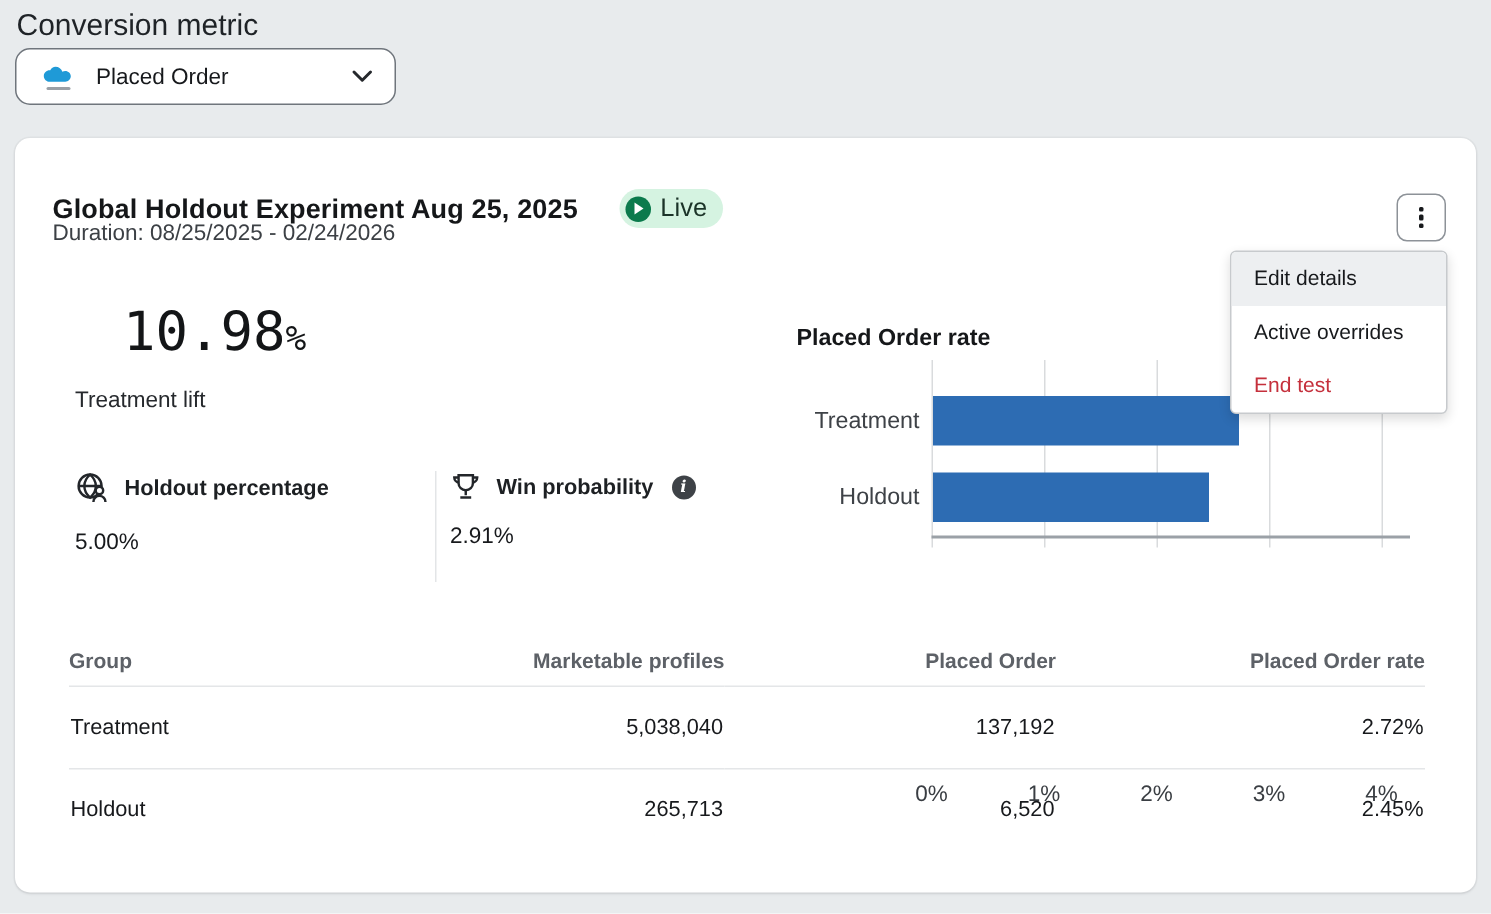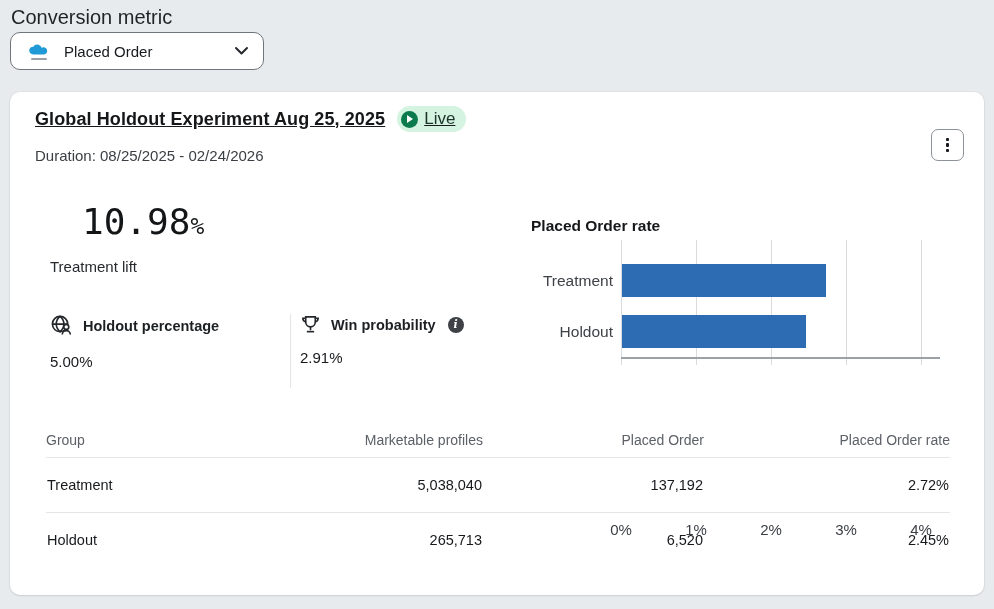--- a/index.html
+++ b/index.html
@@ -19,21 +19,21 @@
   }
   .metric-select .sel-text{margin-left:13px;font-size:15px;color:#17191c;}
   .metric-select .chev{margin-left:auto;display:flex;}
   .metric-icon{display:flex;flex-direction:column;align-items:center;gap:1px;}
   .metric-icon .tinytext{width:16px;height:2px;background:#9aa0a6;border-radius:1px;}
   
   .card{
     position:absolute;left:10px;top:92px;width:974px;height:503px;
     background:#fff;border-radius:10px;box-shadow:0 1px 2px rgba(20,22,26,.10), 0 0 0 1px rgba(20,22,26,.03);
   }
-  .header-row{position:absolute;left:25px;top:14px;display:flex;align-items:center;gap:12px;text-decoration:underline;}
+  .header-row{position:absolute;left:25px;top:34px;display:flex;align-items:center;gap:28px;}
   .exp-title{font-size:18px;font-weight:bold;color:#151719;letter-spacing:.1px;}
   .live-badge{
     display:flex;align-items:center;gap:6px;background:#d5f3e1;color:#1b3328;
     border-radius:999px;padding:3px 11px 3px 4px;font-size:17px;
   }
   .live-dot{width:17px;height:17px;border-radius:50%;background:#0b7a4c;display:flex;align-items:center;justify-content:center;}
   .live-dot .tri{width:0;height:0;border-style:solid;border-width:4px 0 4px 6px;border-color:transparent transparent transparent #fff;margin-left:1px;}
   .duration{position:absolute;left:25px;top:55px;font-size:15px;color:#3c4045;}
   
   .kebab-btn{
@@ -74,21 +74,21 @@
   .axis-line{position:absolute;top:117px;left:0;width:319px;height:2px;background:#9ba1a7;}
   .bar{position:absolute;left:1px;height:33px;background:#2d6cb3;z-index:2;}
   .bar.b0{top:24px;}
   .bar.b1{top:75px;}
   .cat-label{position:absolute;width:123px;left:480px;text-align:right;font-size:15.5px;color:#3e4247;height:33px;line-height:33px;}
   .cat-label.c0{top:172px;}
   .cat-label.c1{top:223px;}
   .tick-label{position:absolute;top:281px;transform:translateX(-50%);font-size:15px;color:#3a3e43;}
   
   .tbl{position:absolute;left:36px;top:340px;width:904px;border-collapse:collapse;table-layout:fixed;}
-  .tbl th{font-size:14px;font-weight:normal;color:#5d6167;padding:0 0 9px 0;border-bottom:1px solid #e4e6e8;}
+  .tbl th{font-size:14px;font-weight:bold;color:#5d6167;padding:0 0 9px 0;border-bottom:1px solid #e4e6e8;}
   .tbl td{font-size:14.5px;color:#17191c;height:52px;border-bottom:1px solid #e4e6e8;}
   .tbl tr:last-child td{border-bottom:none;}
   .tbl th:first-child,.tbl td:first-child{text-align:left;}
   .tbl th,.tbl td{text-align:right;}
   .col1{width:180px;} .col2{width:257px;} .col3{width:221px;} .col4{width:246px;}
   svg{display:block;}
 </style>
 </head>
 <body>
 
@@ -120,20 +120,25 @@
     </span>
   </div>
   <div class="duration">Duration: 08/25/2025 - 02/24/2026</div>
 
   <div class="kebab-btn">
     <i></i>
       <i></i>
       <i></i>
   </div>
 
+  <div class="menu" id="menu">
+      <div class="menu-item highlight">Edit details</div>
+      <div class="menu-item">Active overrides</div>
+      <div class="menu-item danger">End test</div>
+    </div>
 
   <div class="lift-value">
     <span>10.98</span><span class="unit">%</span>
   </div>
   <div class="lift-label">Treatment lift</div>
 
   <div class="stat-head s1">
     <span>
       <svg width="23" height="23" viewBox="0 0 24 24" fill="none" stroke="#23262a" stroke-width="1.7">
         <circle cx="10.5" cy="10.5" r="8"></circle>

